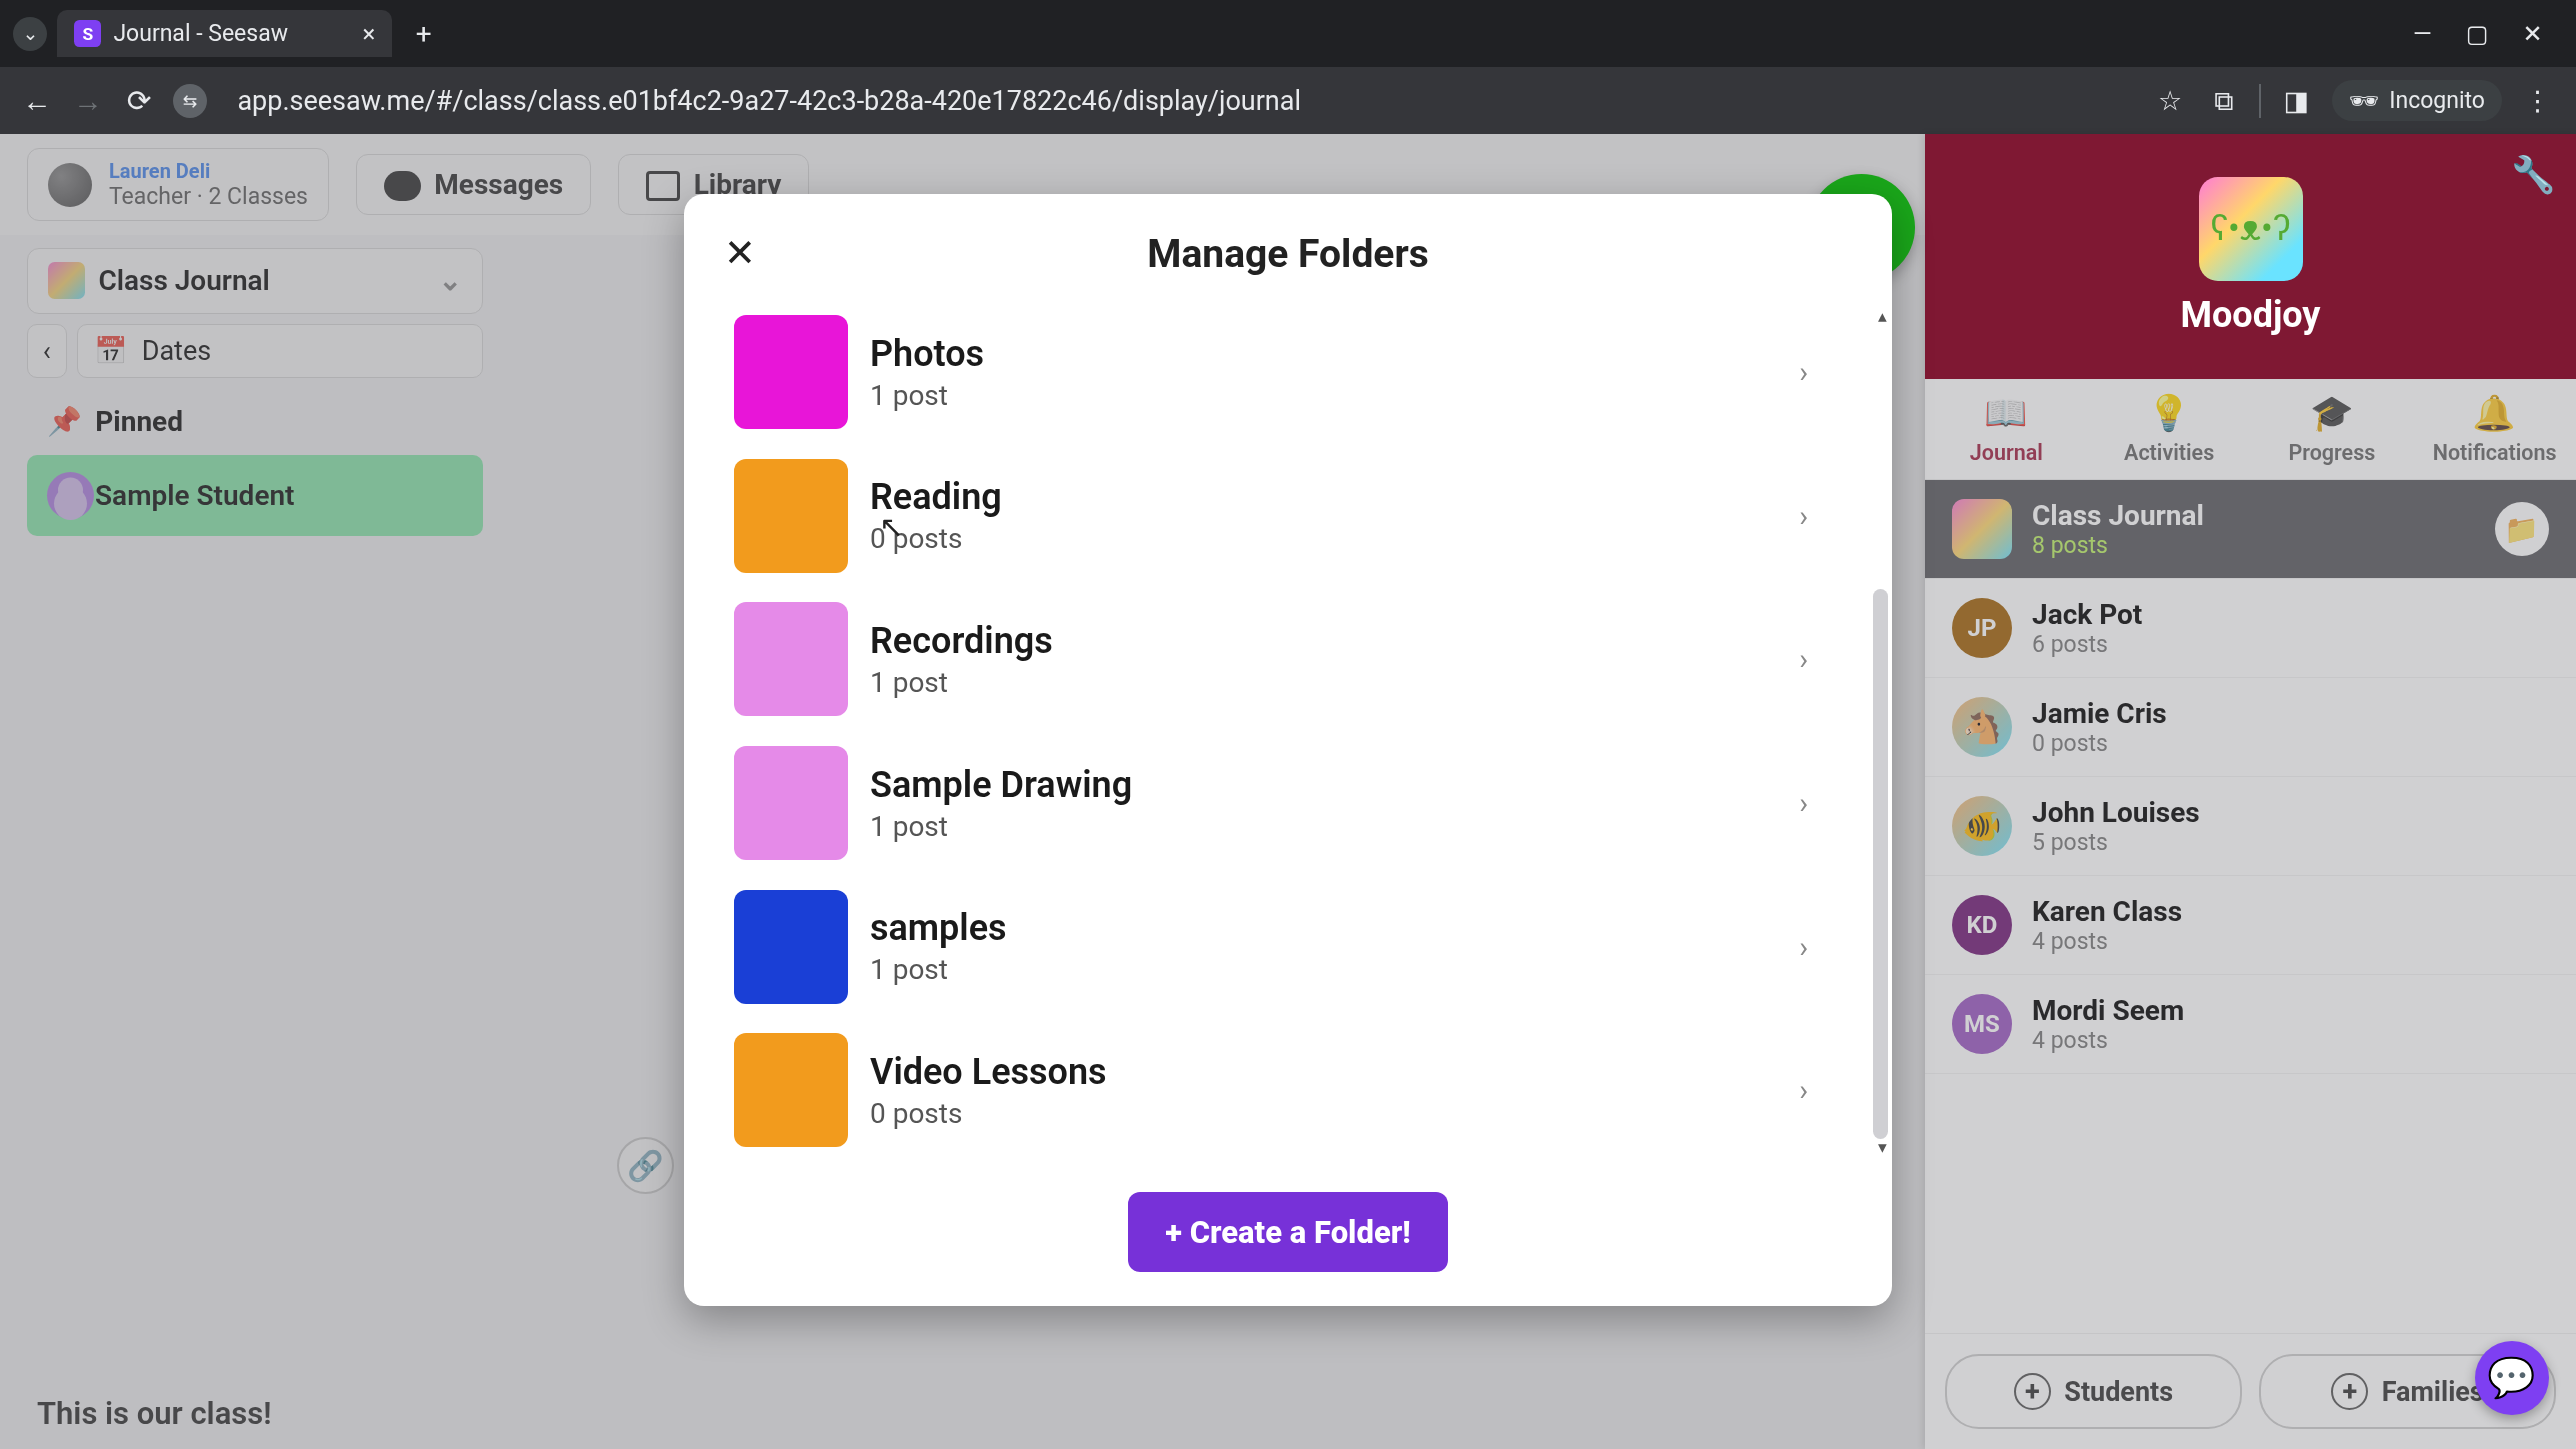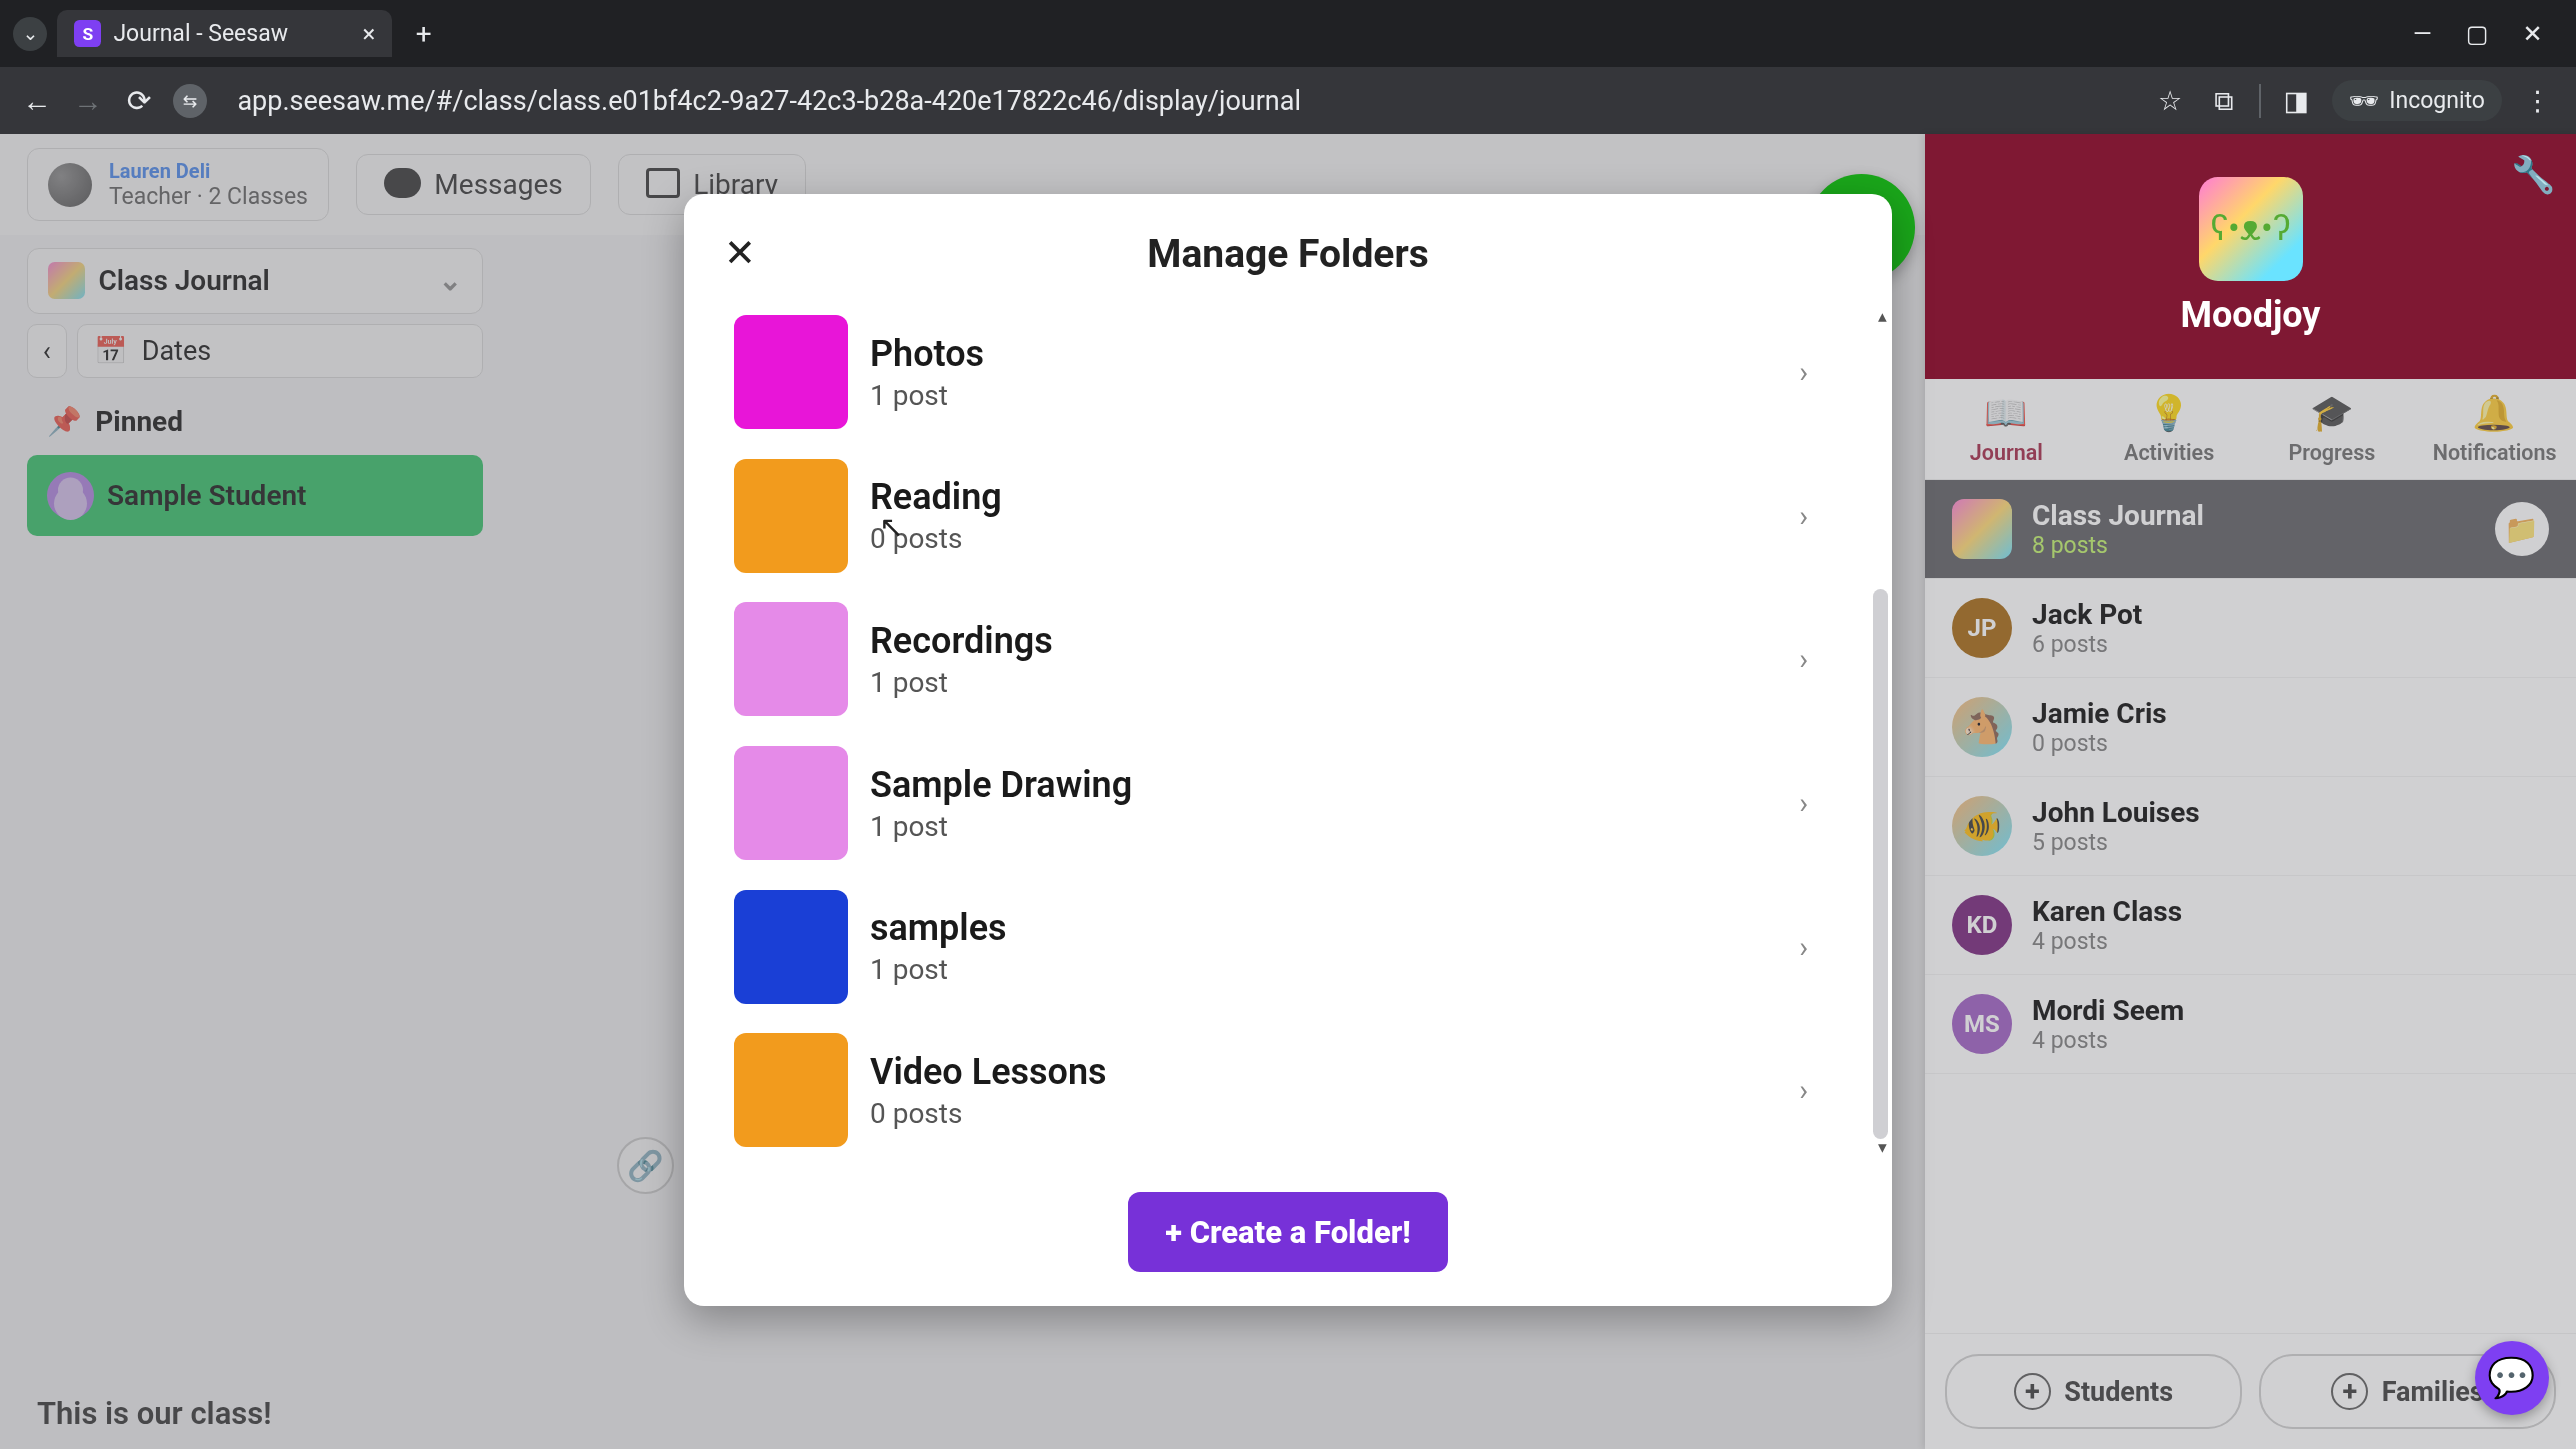--- a/index.html
+++ b/index.html
@@ -29,31 +29,31 @@
   
   .app { position: relative; height: 1315px; background: #f7f7f9; }
   .dim-overlay { position: absolute; inset: 0; background: rgba(120,120,125,0.45); z-index: 5; }
 
   
   .app-top { display: flex; align-items: center; height: 101px; padding: 0 27px; gap: 27px; background: white; }
   .teacher-chip { display: flex; align-items: center; gap: 17px; border: 1.3px solid #ddd; border-radius: 12px; padding: 10px 20px; }
   .teacher-avatar { width: 44px; height: 44px; border-radius: 50%; background: radial-gradient(circle at 30% 30%, #888, #444); }
   .teacher-name { font-size: 20px; font-weight: 700; color: #3b82f6; }
   .teacher-sub { font-size: 23px; color: #555; }
-  .top-pill { display: flex; align-items: flex-start; gap: 13.4px; border: 1.3px solid #ddd; border-radius: 12px; padding: 13.4px 27px; font-size: 28px; font-weight: 400; color: #222; }
+  .top-pill { display: flex; align-items: flex-end; gap: 13.4px; border: 1.3px solid #ddd; border-radius: 12px; padding: 13.4px 27px; font-size: 28px; font-weight: 700; color: #222; }
   .msg-icon { width: 37px; height: 30px; background: #222; border-radius: 17px; position: relative; }
   .lib-icon { width: 34px; height: 30px; border: 3.4px solid #222; border-radius: 4px; position: relative; }
 
   
   .left-col { position: absolute; top: 114px; left: 27px; width: 456px; }
   .class-dropdown { display: flex; align-items: center; gap: 13.4px; border: 1.3px solid #ddd; border-radius: 12px; padding: 13.4px 20px; background: white; font-size: 28px; font-weight: 600; }
   .class-icon { width: 37px; height: 37px; border-radius: 6.7px; background: linear-gradient(135deg,#ff7bd5,#ffd76a,#6ae3ff); }
   .pinned-row { display: flex; align-items: center; gap: 13.4px; padding: 17px 20px; font-size: 28px; font-weight: 700; margin-top: 10px; }
   .pin-icon { color: #ff7b00; font-size: 28px; }
-  .student-row { display: flex; align-items: center; gap: 13px; padding: 17px 20px; font-size: 28px; font-weight: 600; background: #22c55e; border-radius: 10px; }
+  .student-row { display: flex; align-items: center; gap: 1px; padding: 17px 20px; font-size: 28px; font-weight: 600; background: #86efac; border-radius: 10px; }
   .student-avatar { width: 47px; height: 47px; border-radius: 50%; background: #b07de8; display: flex; align-items: center; justify-content: center; }
   .student-avatar::after { content: ""; width: 25.5px; height: 25.5px; border-radius: 50%; background: #d9c2f5; box-shadow: 0 13.4px 0 4px #d9c2f5; transform: translateY(-5.4px); }
 
   .post-area { position: absolute; top: 228px; left: 510px; width: 1140px; height: 872px; }
   .big-circle { width: 604px; height: 604px; border-radius: 50%; background: #bcd3d6; margin: 81px auto 0; }
   .link-chip { position: absolute; left: 107px; bottom: 40px; width: 57px; height: 57px; border-radius: 30px; border: 2px solid #ccc; display: flex; align-items: center; justify-content: center; font-size: 29.5px; color: #555; background: white; }
 
   .caption { position: absolute; left: 37px; bottom: -148px; font-size: 31px; font-weight: 600; color: #222; }
 
   

